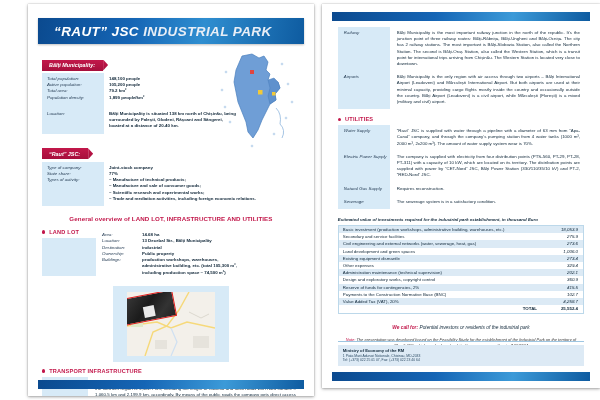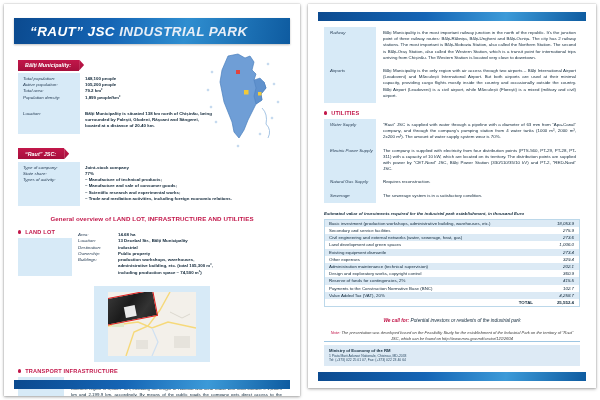--- a/index.html
+++ b/index.html
@@ -3,21 +3,21 @@
 <meta charset="utf-8">
 <style>
   * { box-sizing: border-box; margin: 0; padding: 0; }
   body {
     width: 600px; height: 400px;
     background: #ffffff;
     font-family: "Liberation Sans", sans-serif;
     overflow: hidden;
     position: relative;
   }
-  .spread { position: absolute; inset: 0; display: flex; }
+  .spread { position: absolute; inset: 0; display: flex; padding-left: 24px; }
 
   
   .page {
     background: #ffffff;
     position: relative;
     box-shadow: 0 1px 3px rgba(0,0,0,.35), 0 0 1px rgba(0,0,0,.3);
     overflow: hidden;
   }
   .page-left  { width: 296px; height: 392px; margin: 4px 0 0 4px; }
   .page-right { width: 288px; height: 384px; margin: 4px 0 0 8px; }

